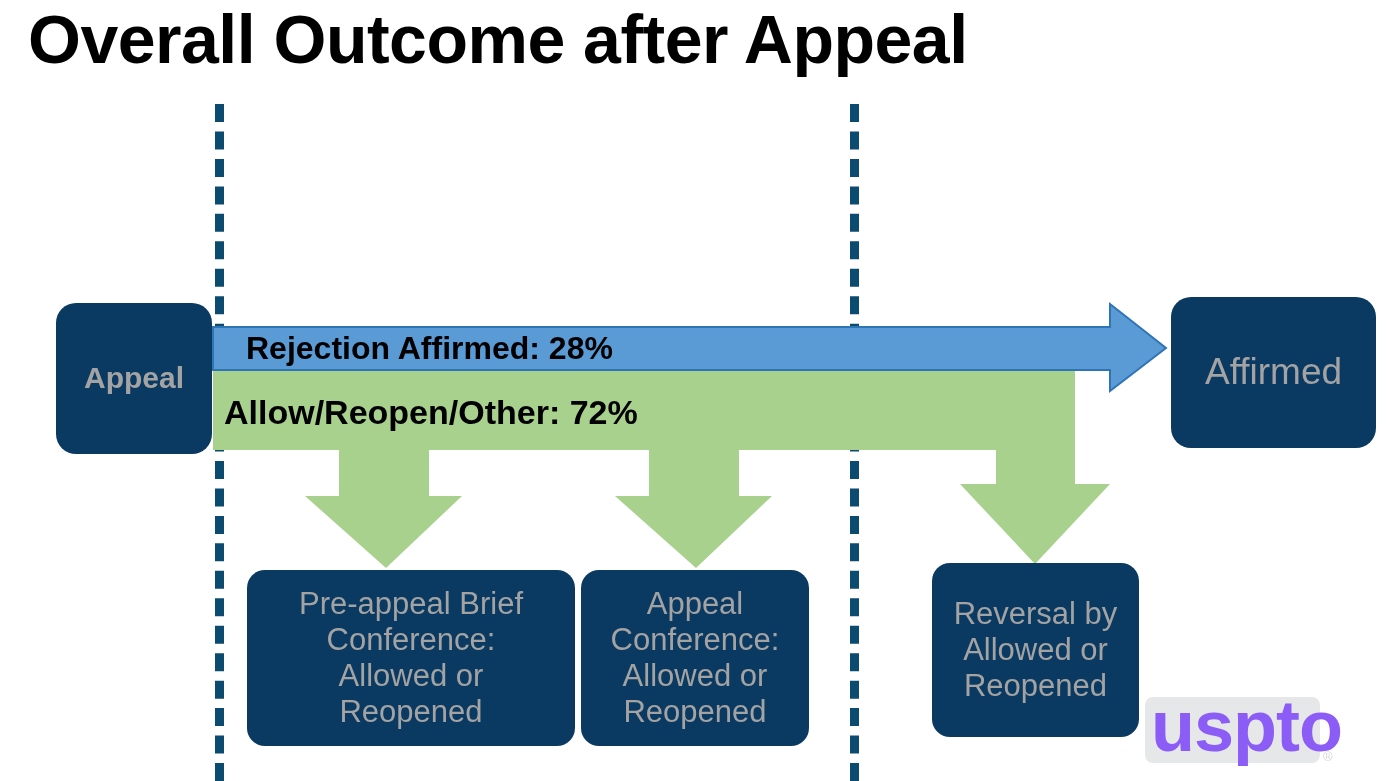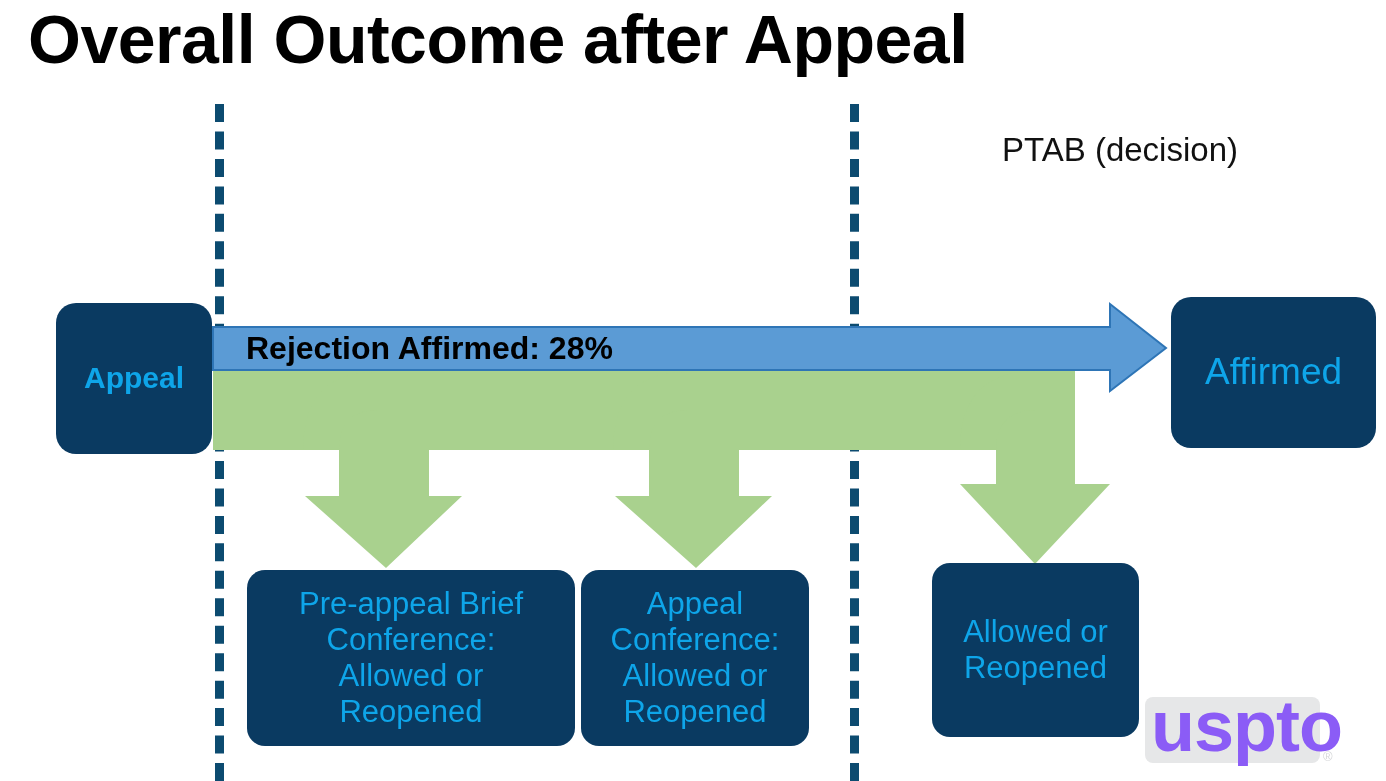--- a/index.html
+++ b/index.html
@@ -55,21 +55,21 @@
     white-space: nowrap;
   }
   #phase-label-1 { left: 260px; width: 540px; }
   #phase-label-2 { left: 880px; width: 480px; }
 
   
   .navy-box {
     position: absolute;
     background: #0A3A61;
     border-radius: 18px;
-    color: #0ea5e9;
+    color: #a3a3a3;
     display: flex;
     align-items: center;
     justify-content: center;
     text-align: center;
     line-height: 1.16;
     box-sizing: border-box;
   }
   #box-appeal {
     left: 56px; top: 303px;
     width: 156px; height: 151px;
@@ -156,21 +156,20 @@
 </head>
 <body>
 
 <div id="slide">
 
   <div id="title">Overall Outcome after Appeal</div>
 
   <div id="divider-left" class="divider"></div>
   <div id="divider-right" class="divider"></div>
 
-  <div id="phase-label-2" class="phase-label">PTAB (decision)</div>
 
   <svg id="arrow-layer" viewBox="0 0 1386 781" xmlns="http://www.w3.org/2000/svg">
 
     <g>
 
       <path d="M 213 371
                L 1036 371
                Q 1075 371 1075 410
                L 1075 484
                L 1110 484
@@ -223,20 +222,21 @@
                L 1110 304
                L 1166 348
                L 1110 391
                L 1110 370
                L 213 370
                Z" fill="#5B9BD5" stroke="#2E75B6" stroke-width="2"></path>
     </g>
   </svg>
 
   <div id="label-affirmed-pct" class="arrow-label">Rejection Affirmed: 28%</div>
+  <div id="label-allow-pct" class="arrow-label">Allow/Reopen/Other: 72%</div>
 
   <div id="box-appeal" class="navy-box">
     <span>Appeal</span>
   </div>
 
   <div id="box-affirmed" class="navy-box">
     <span>Affirmed</span>
   </div>
 
   <div id="box-preappeal" class="navy-box">
@@ -252,20 +252,21 @@
     <div class="lines">
       <div>Appeal</div>
       <div>Conference:</div>
       <div>Allowed or</div>
       <div>Reopened</div>
     </div>
   </div>
 
   <div id="box-reversal" class="navy-box">
     <div class="lines">
+      <div>Reversal by</div>
       <div>Allowed or</div>
       <div>Reopened</div>
     </div>
   </div>
 
   <div id="watermark">
     <div id="watermark-plate"></div>
     <div id="watermark-text">uspto</div>
     <div id="watermark-reg">®</div>
   </div>

